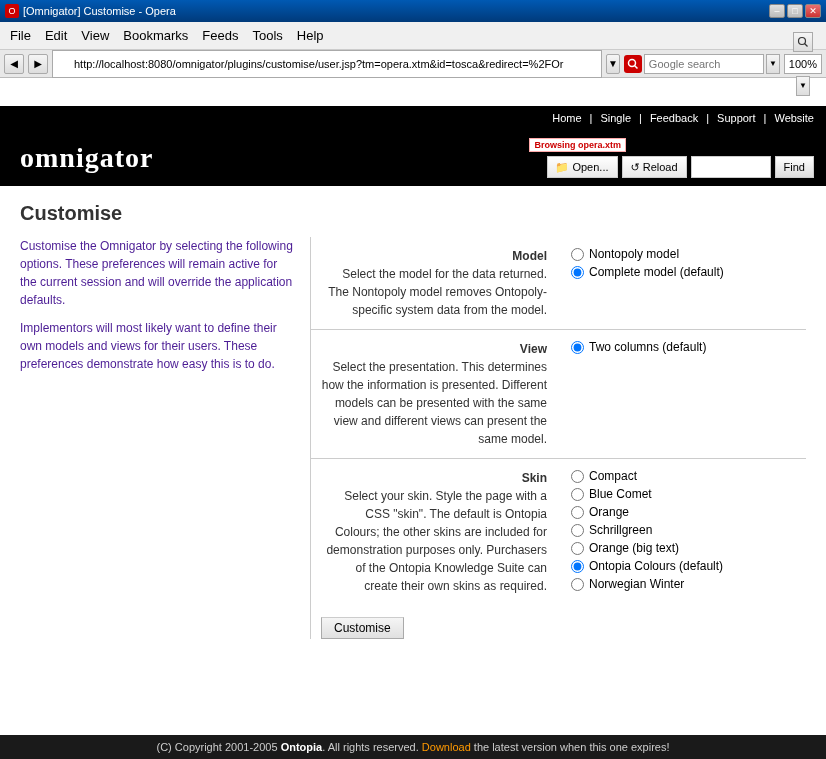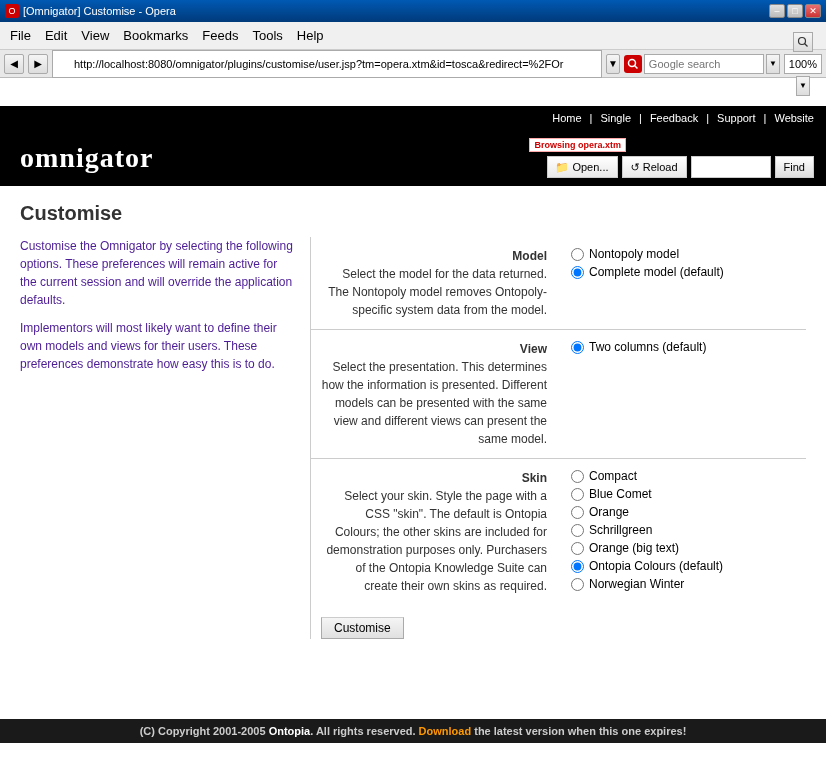--- a/index.html
+++ b/index.html
@@ -260,23 +260,22 @@
     }
 
     
     .site-footer {
       background: #1a1a1a;
       color: #ccc;
       font-size: 11px;
       padding: 6px 12px;
       text-align: center;
       position: fixed;
-      bottom: 16px;
+      bottom: 0;
       width: 826px;
-      font-weight: bold;
     }
     .site-footer strong { color: #fff; }
     .site-footer a { color: #ff9900; text-decoration: none; }
   </style>
 </head>
 <body>
 
 <div class="window-titlebar">
   <div class="window-titlebar-left">
     <span class="window-titlebar-icon">O</span>

